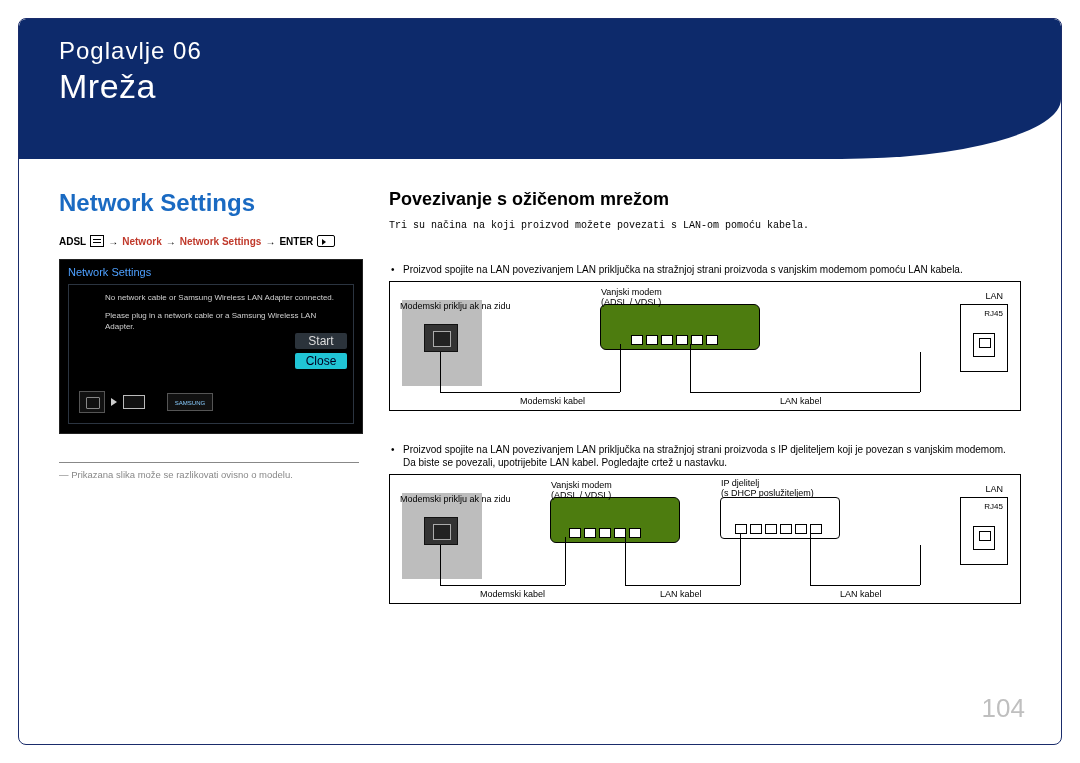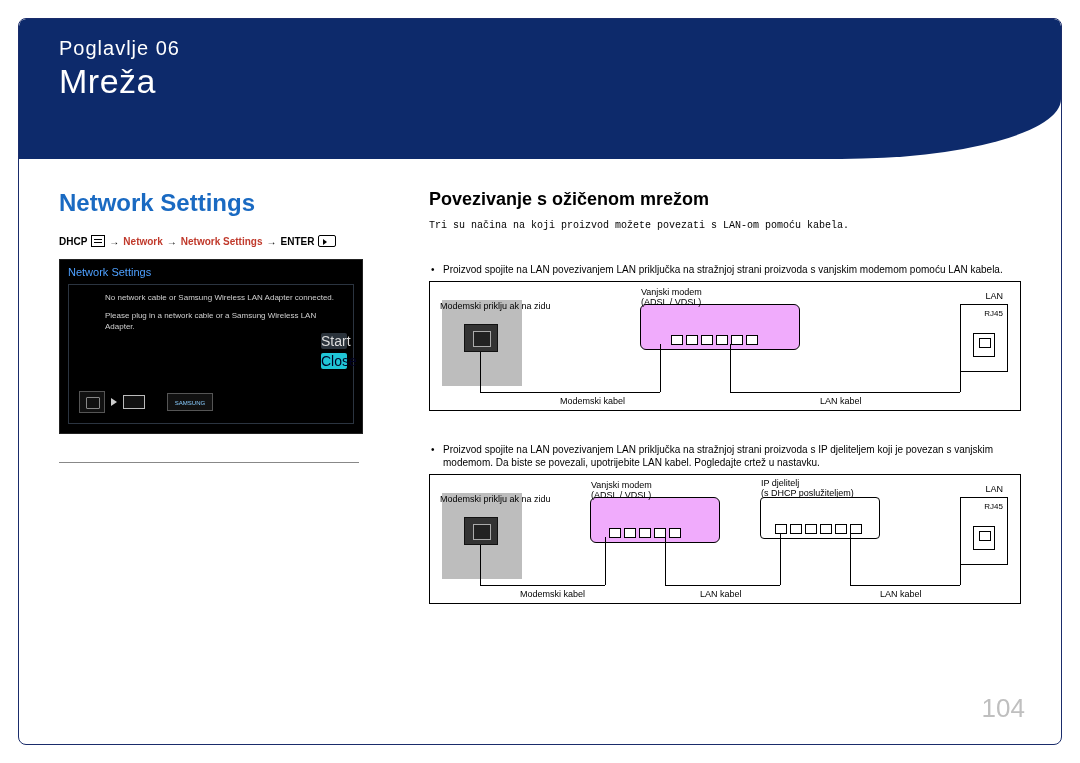--- a/index.html
+++ b/index.html
@@ -25,34 +25,33 @@
   .chapter-banner {
     background: #0d2a6b;
     color: #fff;
     padding: 18px 40px 34px 40px;
     border-top-left-radius: 7px;
     border-top-right-radius: 7px;
     border-bottom-right-radius: 220px 60px;
     height: 140px;
   }
   .chapter-label {
-    font-size: 20px;
+    font-size: 24px;
     font-weight: 300;
     margin-bottom: 2px;
     letter-spacing: 1px;
   }
   .chapter-title {
     font-size: 34px;
     font-weight: 400;
     letter-spacing: 0.5px;
   }
   .content {
     display: flex;
     padding: 30px 40px 0 40px;
-    gap: 40px;
   }
   .left-col {
     width: 330px;
     flex-shrink: 0;
   }
   .right-col {
     flex: 1;
   }
   .ns-heading {
     color: #1a6ac2;
@@ -118,24 +117,24 @@
   .tv-box {
     border:1px solid #2b3440;
     padding:8px 8px 6px 8px;
     height: 140px;
     position:relative;
   }
   .tv-text { font-size:8px; line-height:1.3; margin-bottom:8px;margin-left:28px; }
   .tv-btn {
     position:absolute;
     right:6px;
-    width:26px;
+    width:52px;
     height:16px;
     border-radius:2px;
-    font-size:14px;
+    font-size:12px;
     text-align:center;
     line-height:16px;
   }
   .tv-start { top:48px; background:#2b333b; color:#ddd; }
   .tv-close { top:68px; background:#20c5d6; color:#002; }
 
   .tv-icons {
     position:absolute;
     bottom:10px; left:10px;
     display:flex; gap:6px; align-items:center;
@@ -237,21 +236,21 @@
   .wall-label{
     position:absolute; left:10px; top:19px; white-space:nowrap;
   }
 
   .modem {
     position:absolute;
     top:22px;
     width:160px; height:46px;
     border:1px solid #000;
     border-radius:6px;
-    background:#f0abfc;
+    background:#4d7c0f;
   }
   .modem-ports {
     position:absolute; bottom:4px; left:30px;
     display:flex; gap:3px;
   }
   .mport{ width:12px; height:10px; border:1px solid #000; background:#fff; }
   .modem-label{
     position:absolute; top:-18px; left:0; white-space:nowrap;
   }
 
@@ -327,21 +326,21 @@
     <div class="chapter-label">Poglavlje  06</div>
     <div class="chapter-title">Mreža</div>
   </div>
 
   <div class="content">
 
     <div class="left-col">
       <div class="ns-heading">Network Settings</div>
 
       <div class="menu-path">
-        <span>DHCP</span>
+        <span>ADSL</span>
         <span class="menu-icon"></span>
         <span class="arrow">→</span>
         <span class="accent">Network</span>
         <span class="arrow">→</span>
         <span class="accent">Network Settings</span>
         <span class="arrow">→</span>
         <span>ENTER</span>
         <span class="enter-icon"></span>
       </div>
 
@@ -356,20 +355,21 @@
             <div class="tv-port"></div>
             <div class="tv-arrow"></div>
             <div class="tv-plug"></div>
             <div style="width:10px"></div>
             <div class="tv-usb">SAMSUNG</div>
           </div>
         </div>
       </div>
 
       <div class="left-divider"></div>
+      <div class="left-note">Prikazana slika može se razlikovati ovisno o modelu.</div>
     </div>
 
     <div class="right-col">
       <div class="sub-heading">Povezivanje s ožičenom mrežom</div>
       <div class="intro">Tri su načina na koji proizvod možete povezati s LAN-om pomoću kabela.</div>
 
       <ul class="bullets">
         <li>Proizvod spojite na LAN povezivanjem LAN priključka na stražnjoj strani proizvoda s vanjskim modemom pomoću LAN kabela.</li>
       </ul>
 

